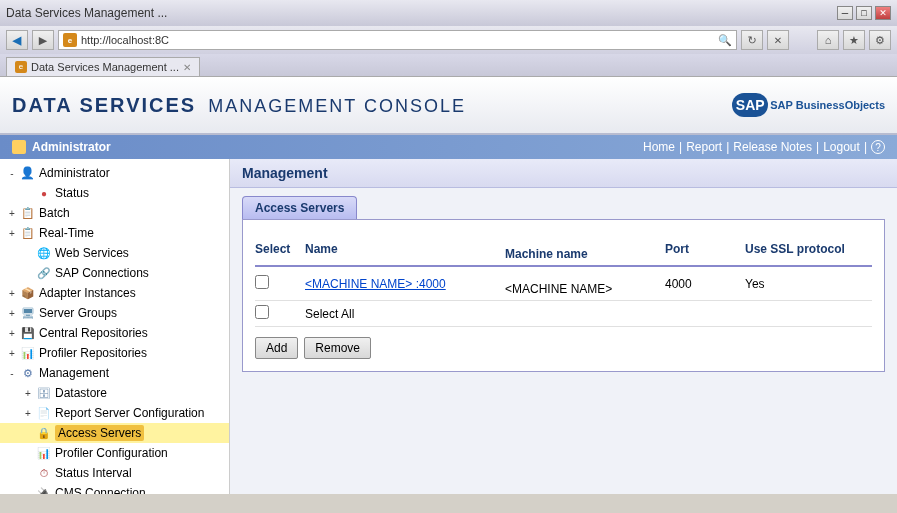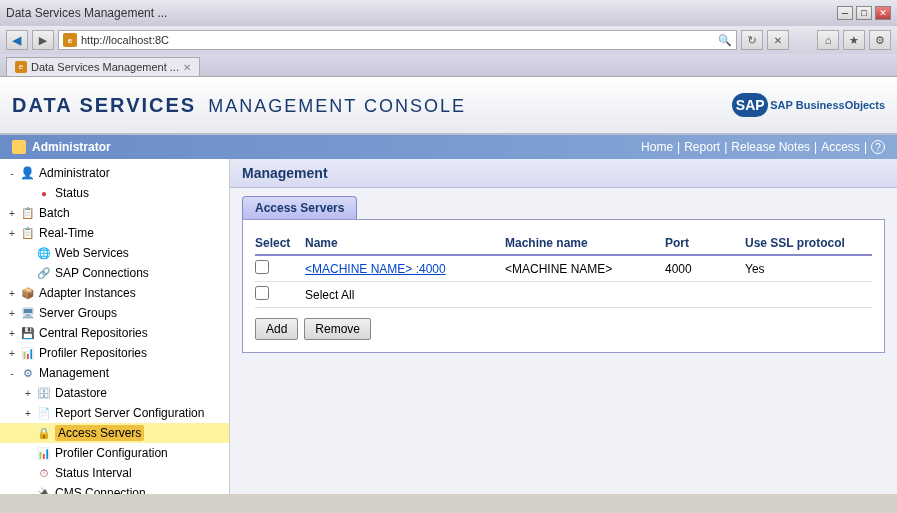--- a/index.html
+++ b/index.html
@@ -278,21 +278,21 @@
       display: flex;
       align-items: center;
       padding: 4px 0;
       border-bottom: 2px solid #8888cc;
       font-weight: bold;
       color: #1a3a6e;
       font-size: 12px;
     }
     .col-select { width: 50px; }
     .col-name { width: 200px; }
-    .col-machine { width: 160px; }
+    .col-machine { width: 160px; margin-top: 11px; }
     .col-port { width: 80px; }
     .col-ssl { width: 120px; }
 
     .table-row {
       display: flex;
       align-items: center;
       padding: 4px 0;
       border-bottom: 1px solid #e0e0e0;
     }
     .link-text {
@@ -388,21 +388,21 @@
       <span class="user-icon"></span>
       <span>Administrator</span>
     </div>
     <div class="top-nav">
       <a>Home</a>
       <span class="sep"> | </span>
       <a>Report</a>
       <span class="sep"> | </span>
       <a>Release Notes</a>
       <span class="sep"> | </span>
-      <a>Access</a>
+      <a>Logout</a>
       <span class="sep">| </span>
       <span style="cursor:pointer;border:1px solid white;border-radius:50%;width:14px;height:14px;display:inline-flex;align-items:center;justify-content:center;font-size:10px;">?</span>
     </div>
   </div>
 
   <div class="main-area">
 
     <div class="sidebar">
 
       <div class="tree-item indent1">

